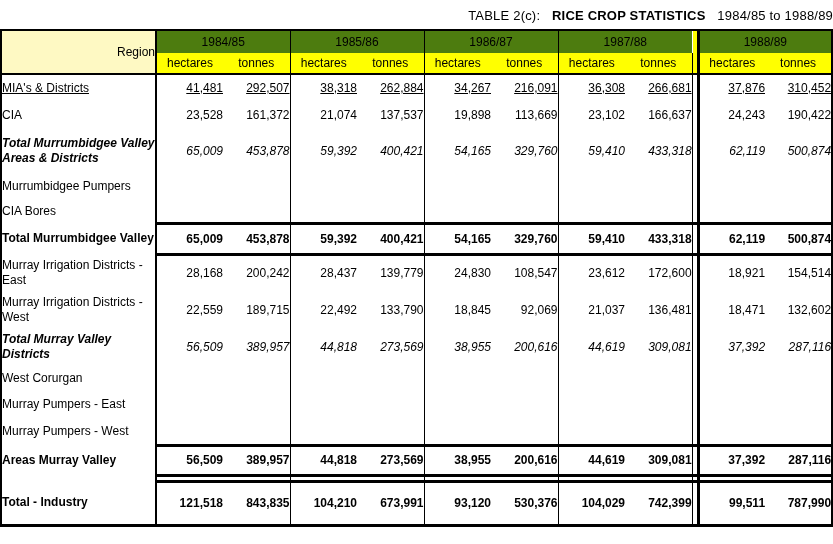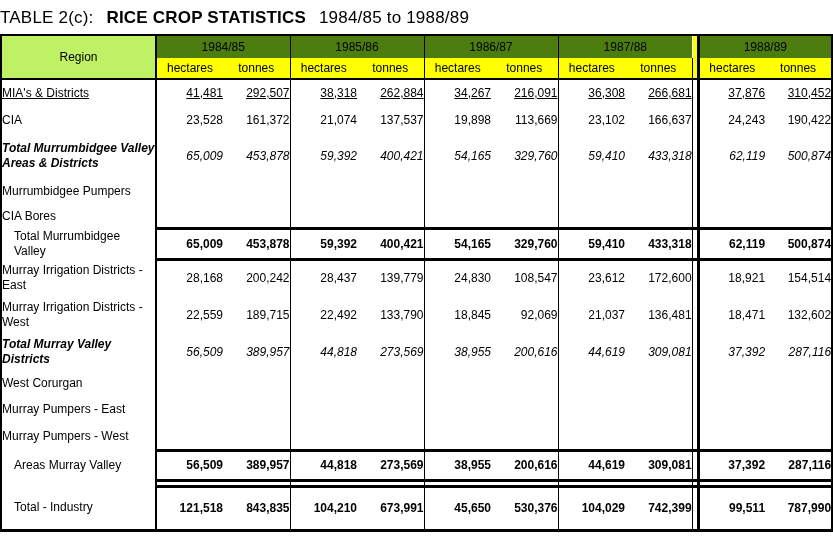--- a/index.html
+++ b/index.html
@@ -8,22 +8,22 @@
     background: #ffffff;
     width: 833px;
     height: 544px;
     overflow: hidden;
     font-family: "Liberation Sans", "DejaVu Sans", sans-serif;
     color: #000;
   }
   .page { width: 833px; height: 544px; position: relative; }
 
   .title {
-    text-align: left;
-    font-size: 17px;
+    text-align: right;
+    font-size: 13px;
     padding-top: 8px;
     white-space: nowrap;
     letter-spacing: 0.2px;
   }
   .title .t-main { font-weight: bold; margin: 0 8px; }
 
   table.stats {
     border-collapse: collapse;
     table-layout: fixed;
     width: 833px;
@@ -36,22 +36,22 @@
   table.stats td, table.stats th {
     padding: 0;
     font-size: 12px;
     font-weight: normal;
     overflow: hidden;
     vertical-align: middle;
   }
 
   
   th.region-th {
-    background: #bef264;
-    text-align: center;
+    background: #fef9c3;
+    text-align: right;
     vertical-align: top;
     font-size: 15px;
     font-weight: bold;
     padding: 3px 2px 0 5px;
     border-right: 2px solid #000;
     border-bottom: 2px solid #000;
   }
   th.year-th {
     background: #4d7c0f;
     font-weight: bold;
@@ -82,21 +82,21 @@
   }
   td.val {
     text-align: right;
     padding-right: 4px;
   }
   td.gend { border-right: 1px solid #000; }   
   td.sp-cell { border-right: 3px solid #000; } 
 
   tr.r-ital td.region-cell { font-weight: bold; font-style: italic; margin-left: 44px; }
   tr.r-ital td.val { font-style: italic; }
-  tr.r-bold td.region-cell { font-weight: normal; padding-left: 12px; }
+  tr.r-bold td.region-cell { font-weight: bold; }
   tr.r-bold td.val { font-weight: bold; }
 
   tr .bt { border-top: 3px solid #000; }
   tr .bb { border-bottom: 3px solid #000; }
 </style>
 </head>
 <body>
 
 <div class="page">
 
@@ -340,21 +340,21 @@
           <td class="sp-cell"></td>
           <td></td>
           <td></td>
         </tr>
         <tr class="r-bold" style="height: 44px;">
           <td class="region-cell">Total - Industry</td>
           <td class="val bt">121,518</td>
           <td class="val bt gend">843,835</td>
           <td class="val bt">104,210</td>
           <td class="val bt gend">673,991</td>
-          <td class="val bt">45,650</td>
+          <td class="val bt">93,120</td>
           <td class="val bt gend">530,376</td>
           <td class="val bt">104,029</td>
           <td class="val bt gend">742,399</td>
           <td class="sp-cell bt"></td>
           <td class="val bt">99,511</td>
           <td class="val bt">787,990</td>
         </tr>
       </tbody>
   </table>
 

